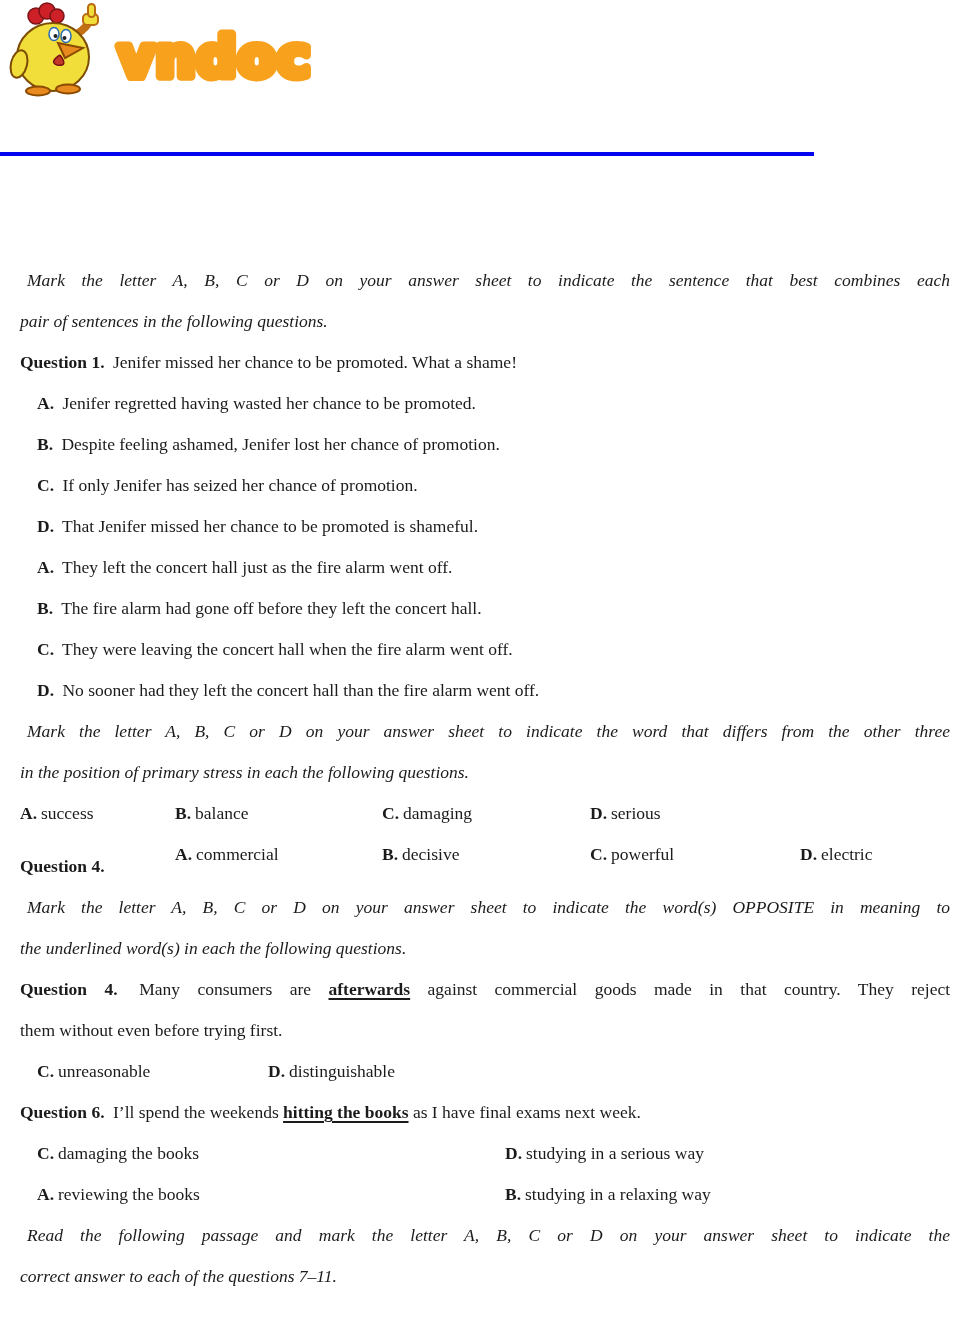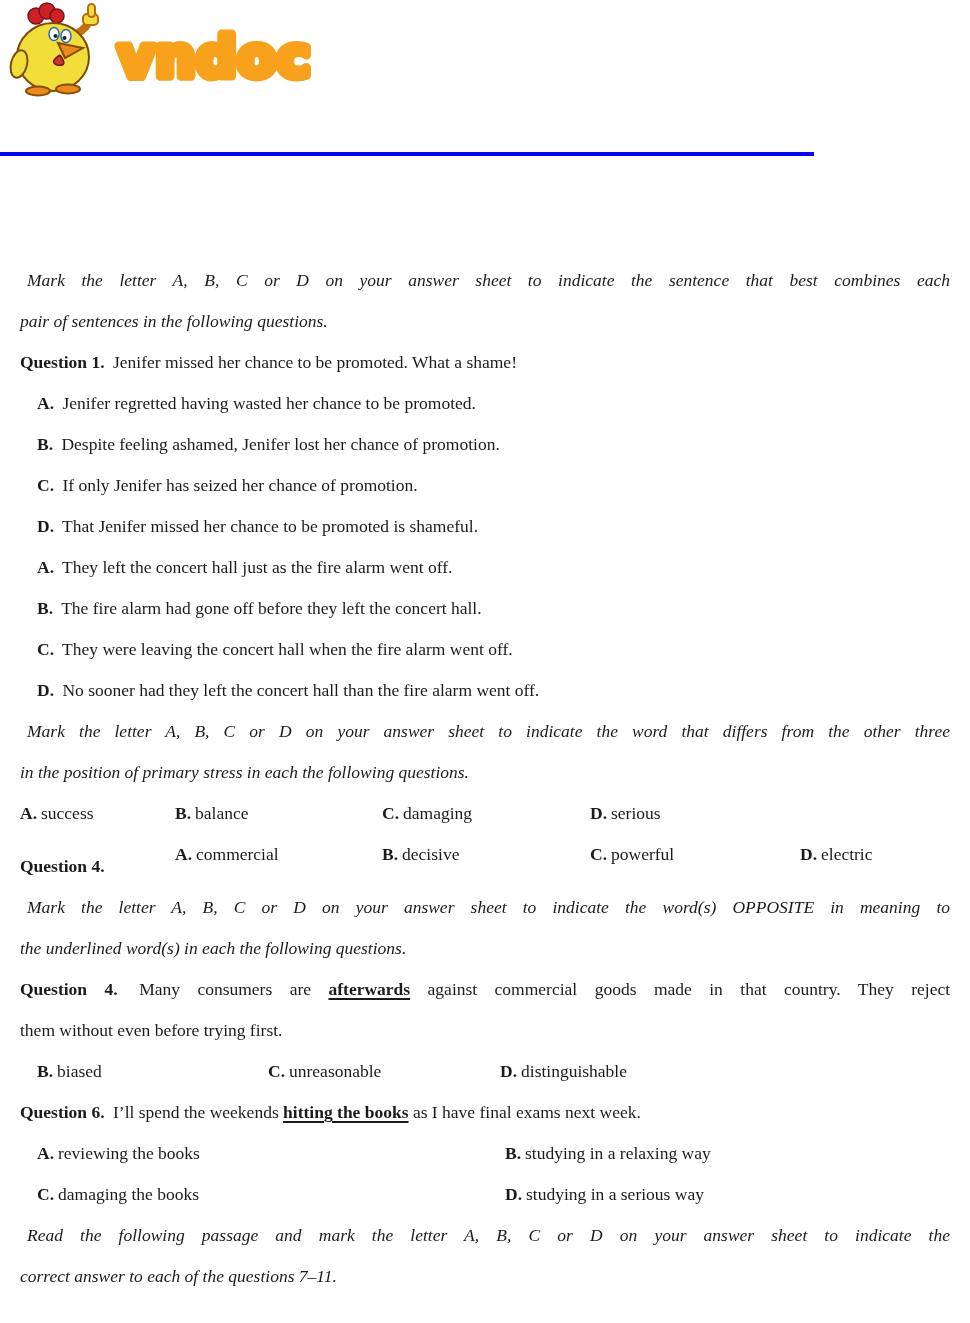--- a/index.html
+++ b/index.html
@@ -103,32 +103,31 @@
       <span class="cell"><b>C.</b><span>powerful</span></span>
       <span class="cell"><b>D.</b><span>electric</span></span>
     </div>
 
     <p class="instr just ind">Mark the letter A, B, C or D on your answer sheet to indicate the word(s) OPPOSITE in meaning to</p>
     <p class="instr">the underlined word(s) in each the following questions.</p>
 
     <p class="stem just"><b class="ql">Question 4.</b> <span>Many consumers are</span> <b class="ul">afterwards</b> <span>against commercial goods made in that country. They reject</span></p>
     <p>them without even before trying first.</p>
     <div class="row rowq5">
-      <span class="cell"><b>B.</b><span>biased</span></span>
       <span class="cell"><b>C.</b><span>unreasonable</span></span>
       <span class="cell"><b>D.</b><span>distinguishable</span></span>
     </div>
 
     <p class="stem"><b class="ql">Question 6.</b> <span>I’ll spend the weekends</span> <b class="ul">hitting the books</b> <span>as I have final exams next week.</span></p>
     <div class="row row2">
+      <span class="cell"><b>C.</b><span>damaging the books</span></span>
+      <span class="cell"><b>D.</b><span>studying in a serious way</span></span>
+    </div>
+    <div class="row row2">
       <span class="cell"><b>A.</b><span>reviewing the books</span></span>
       <span class="cell"><b>B.</b><span>studying in a relaxing way</span></span>
-    </div>
-    <div class="row row2">
-      <span class="cell"><b>C.</b><span>damaging the books</span></span>
-      <span class="cell"><b>D.</b><span>studying in a serious way</span></span>
     </div>
 
     <p class="instr just ind">Read the following passage and mark the letter A, B, C or D on your answer sheet to indicate the</p>
     <p class="instr">correct answer to each of the questions 7–11.</p>
 
   </div>
 </div>
 
 </body></html>

